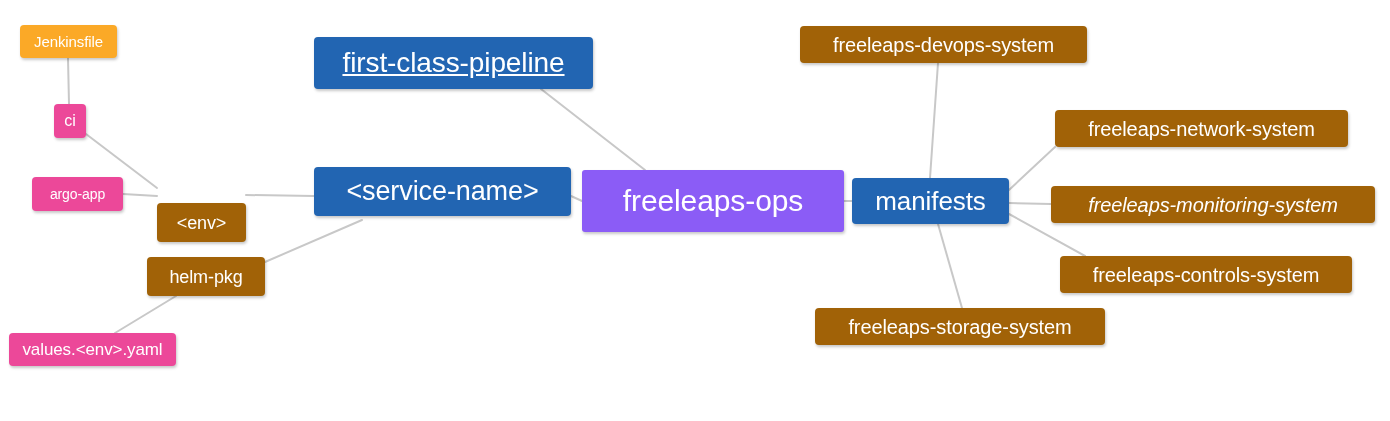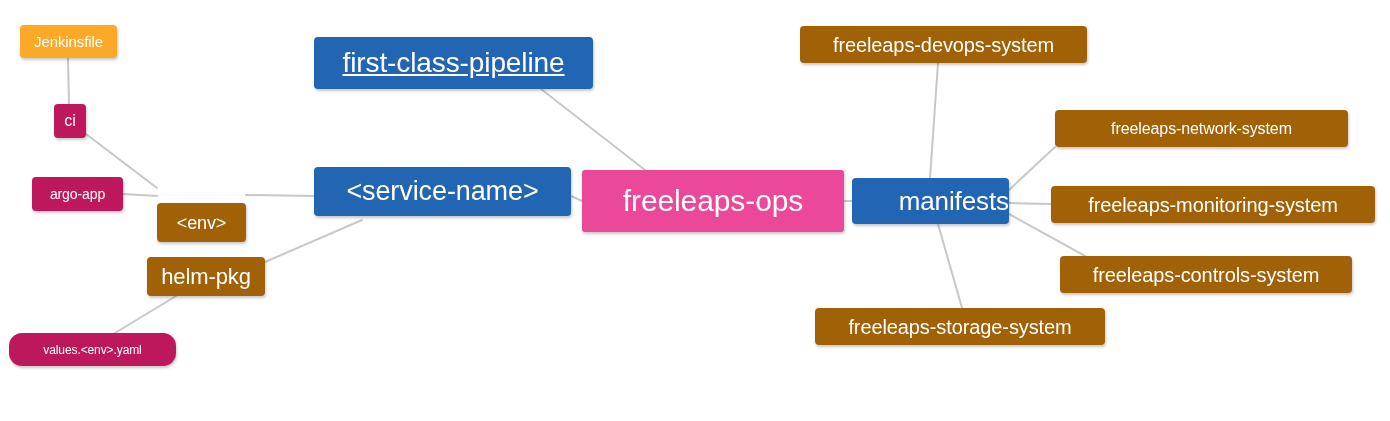--- a/index.html
+++ b/index.html
@@ -34,26 +34,26 @@
     justify-content: center;
     border-radius: 4px;
     color: #ffffff;
     white-space: nowrap;
     line-height: 1;
     letter-spacing: -0.1px;
     box-shadow: 1px 2px 3px rgba(0,0,0,0.22);
     user-select: none;
   }
   .mm-node.root {
-    background: #ec4899;
+    background: #8b5cf6;
     border-radius: 3px;
   }
   .mm-node.blue   { background: #2265B2; }
   .mm-node.green  { background: #a16207; }
-  .mm-node.red    { background: #be185d; }
+  .mm-node.red    { background: #ec4899; }
   .mm-node.orange { background: #FBA927; }
 </style>
 </head>
 <body>
 
 <div id="mindmap-canvas">
   <svg id="edge-layer" viewBox="0 0 1390 421" width="1390" height="421">
       <line x1="582" y1="201" x2="571" y2="196" stroke="#c8c8c8" stroke-width="2" stroke-linecap="round"></line>
       <line x1="645" y1="170" x2="541" y2="89" stroke="#c8c8c8" stroke-width="2" stroke-linecap="round"></line>
       <line x1="844" y1="201" x2="852" y2="201" stroke="#c8c8c8" stroke-width="2" stroke-linecap="round"></line>
@@ -81,39 +81,39 @@
       </div>
       <div class="mm-node green" style="left: 157px; top: 171px; width: 89px; height: 39px; font-size: 18px; margin-top: 32px;">
         <span>&lt;env&gt;</span>
       </div>
       <div class="mm-node blue" style="left: 314px; top: 167px; width: 257px; height: 49px; font-size: 27px;">
         <span>&lt;service-name&gt;</span>
       </div>
       <div class="mm-node blue" style="left: 314px; top: 37px; width: 279px; height: 52px; font-size: 28px; text-decoration: underline;">
         <span>first-class-pipeline</span>
       </div>
-      <div class="mm-node green" style="left: 147px; top: 257px; width: 118px; height: 39px; font-size: 22px;">
+      <div class="mm-node green" style="left: 147px; top: 257px; width: 118px; height: 39px; font-size: 18px;">
         <span>helm-pkg</span>
       </div>
-      <div class="mm-node red" style="left: 9px; top: 333px; width: 167px; height: 33px; font-size: 12px; border-radius: 13px;">
+      <div class="mm-node red" style="left: 9px; top: 333px; width: 167px; height: 33px; font-size: 17px;">
         <span>values.&lt;env&gt;.yaml</span>
       </div>
       <div class="mm-node root" style="left: 582px; top: 170px; width: 262px; height: 62px; font-size: 30px;">
         <span>freeleaps-ops</span>
       </div>
-      <div class="mm-node blue" style="left: 852px; top: 178px; width: 157px; height: 46px; font-size: 26px; justify-content: flex-end;">
+      <div class="mm-node blue" style="left: 852px; top: 178px; width: 157px; height: 46px; font-size: 26px;">
         <span>manifests</span>
       </div>
       <div class="mm-node green" style="left: 800px; top: 26px; width: 287px; height: 37px; font-size: 20px;">
         <span>freeleaps-devops-system</span>
       </div>
-      <div class="mm-node green" style="left: 1055px; top: 110px; width: 293px; height: 37px; font-size: 16px;">
+      <div class="mm-node green" style="left: 1055px; top: 110px; width: 293px; height: 37px; font-size: 20px;">
         <span>freeleaps-network-system</span>
       </div>
-      <div class="mm-node green" style="left: 1051px; top: 186px; width: 324px; height: 37px; font-size: 20px;">
+      <div class="mm-node green" style="left: 1051px; top: 186px; width: 324px; height: 37px; font-size: 20px; font-style: italic;">
         <span>freeleaps-monitoring-system</span>
       </div>
       <div class="mm-node green" style="left: 1060px; top: 256px; width: 292px; height: 37px; font-size: 20px; align-items: center;">
         <span>freeleaps-controls-system</span>
       </div>
       <div class="mm-node green" style="left: 815px; top: 308px; width: 290px; height: 37px; font-size: 20px; justify-content: center;">
         <span>freeleaps-storage-system</span>
       </div>
     </div>
 </div>

